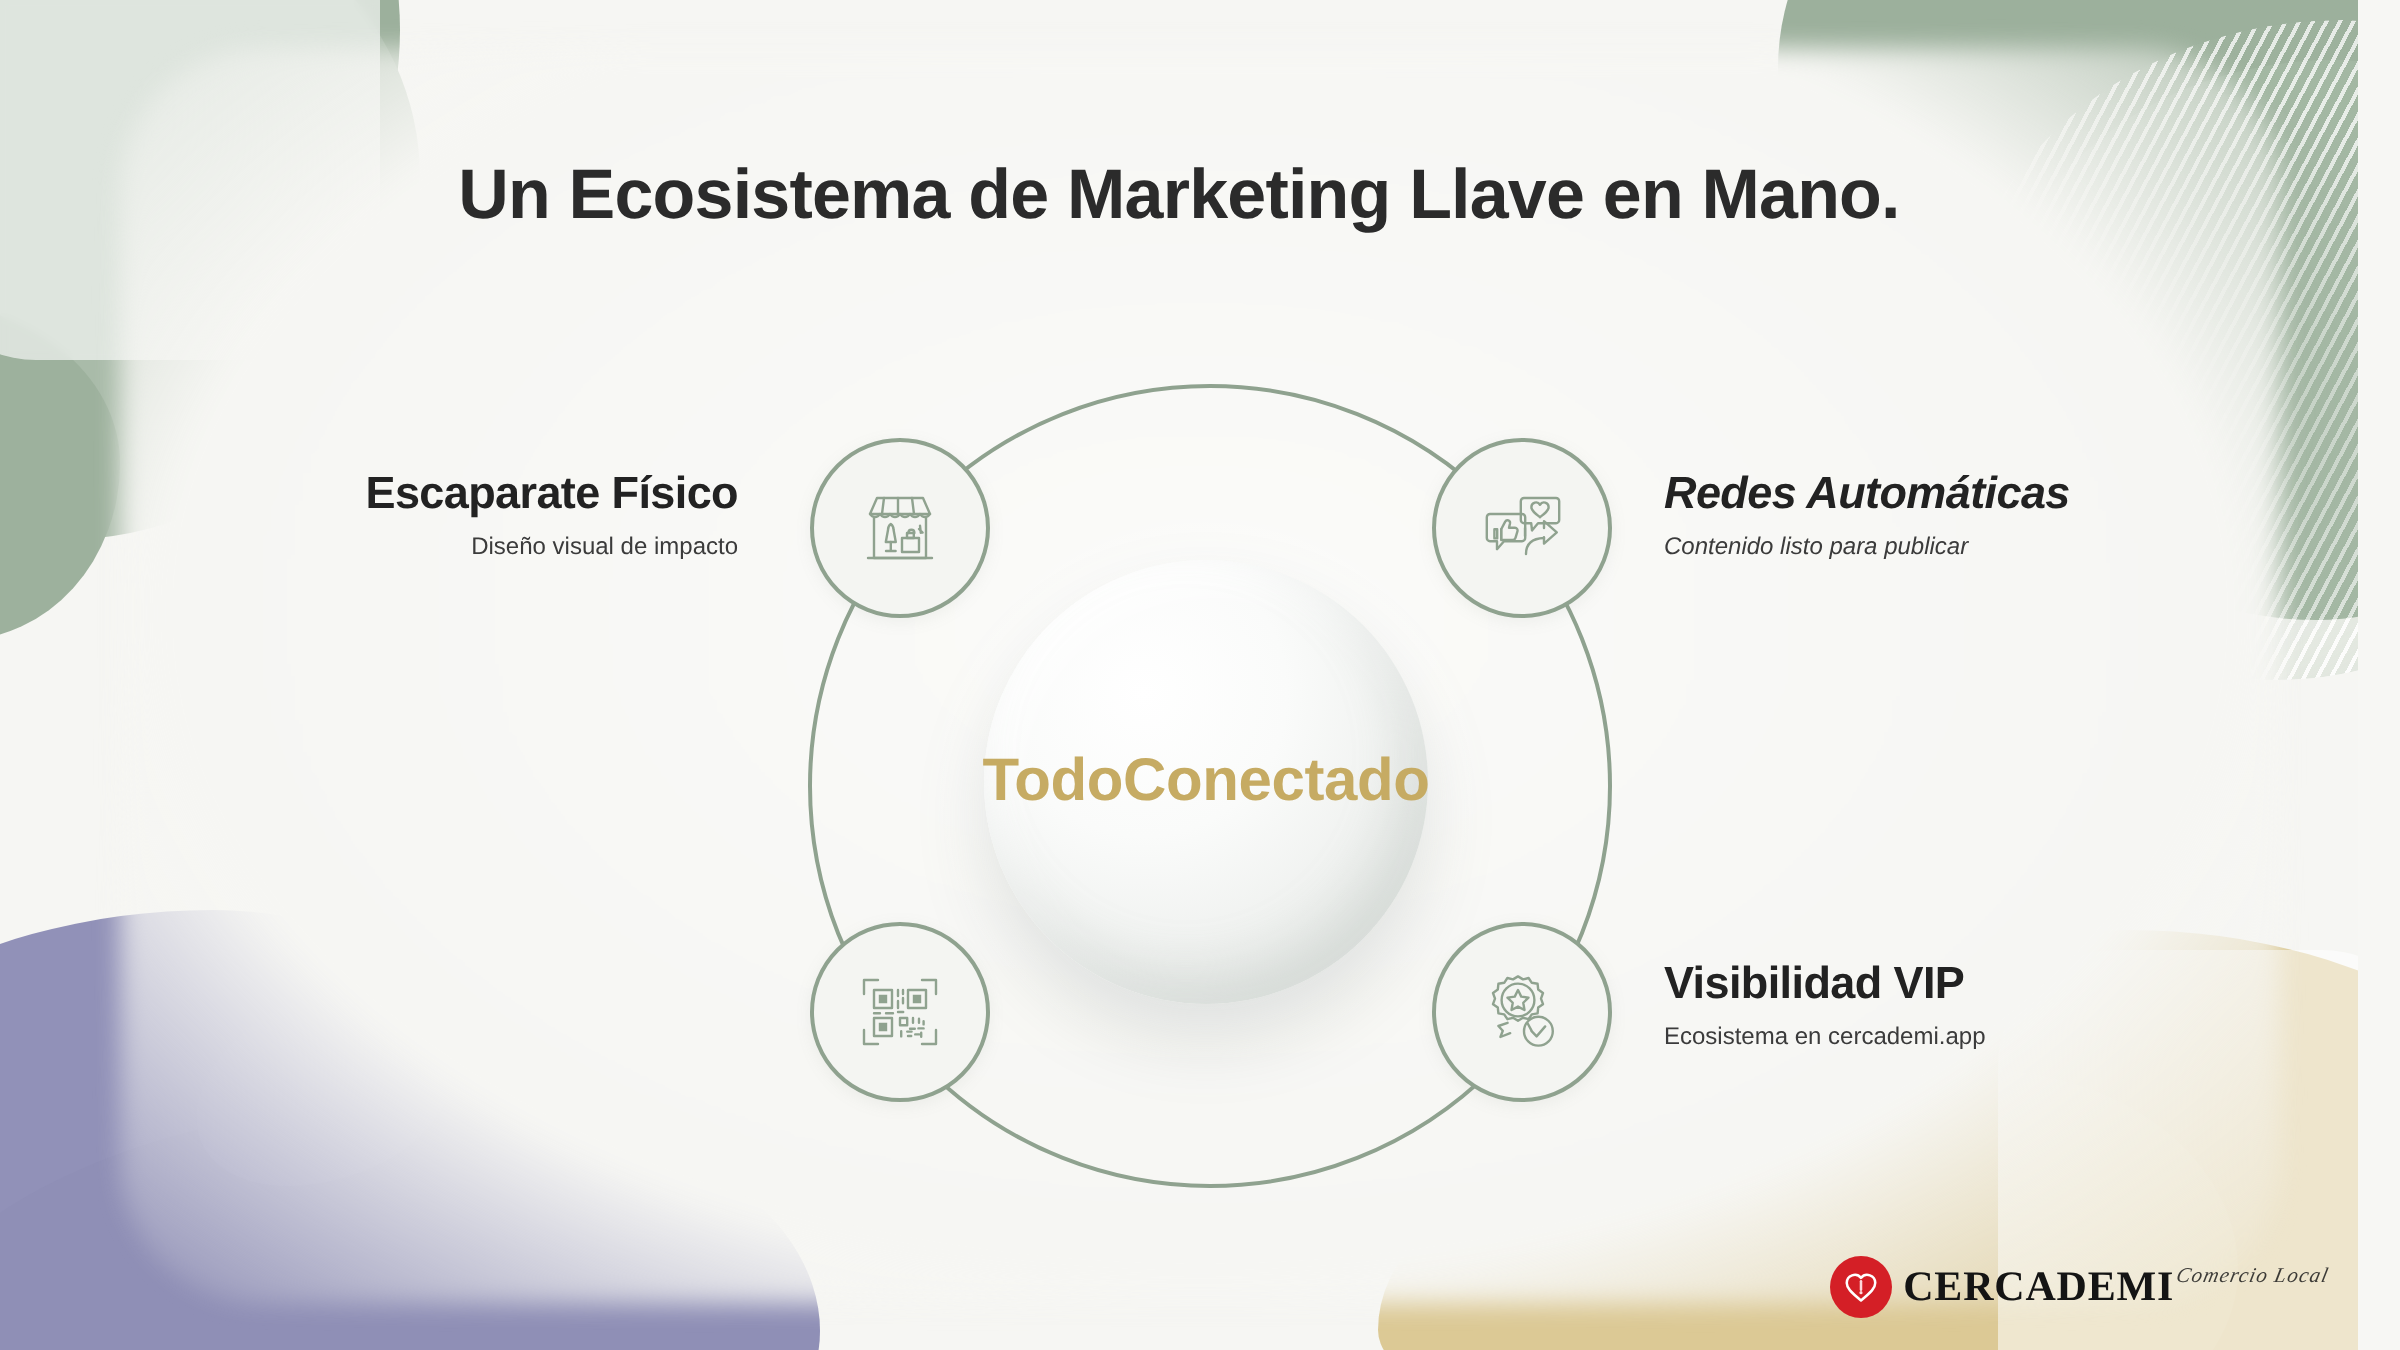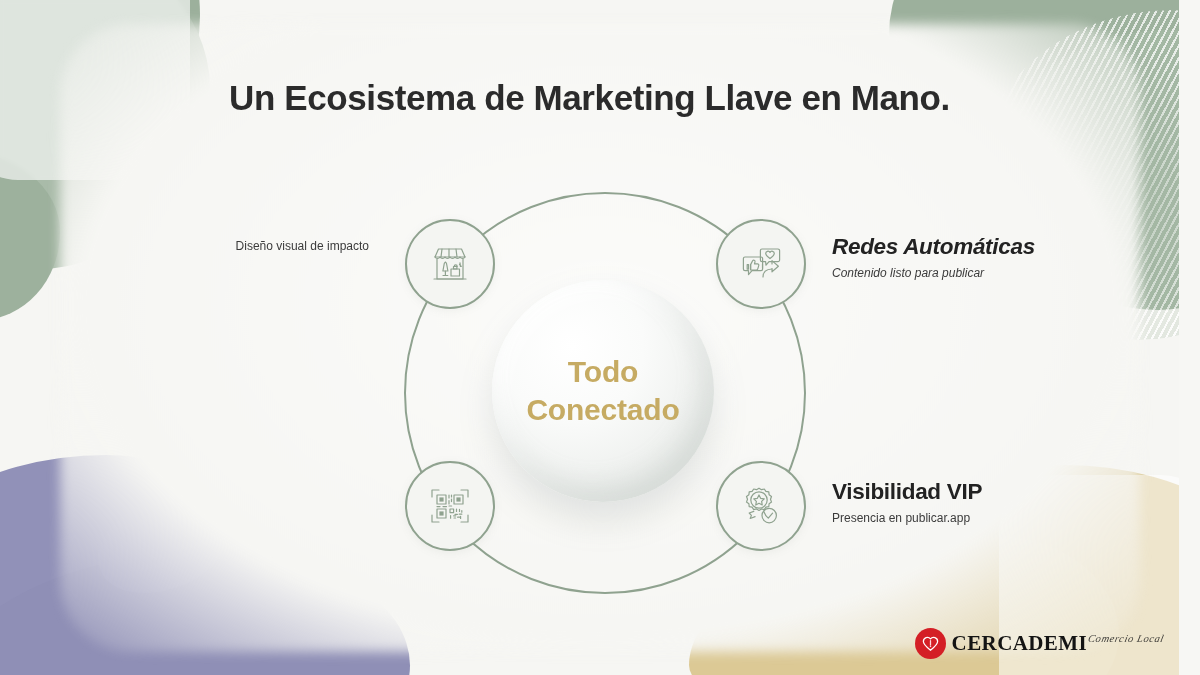--- a/index.html
+++ b/index.html
@@ -121,21 +121,21 @@
       0 18px 34px rgba(120,130,125,.20),
       inset -10px -14px 26px rgba(160,172,165,.28),
       inset 8px 10px 22px rgba(255,255,255,.95);
   }
   .sphere-halo{
     position:absolute;left:466px;top:256px;width:274px;height:274px;border-radius:50%;
     background:radial-gradient(circle, rgba(255,255,255,.85) 38%, rgba(255,255,255,0) 72%);
   }
   .center-text{
     position:absolute;left:492px;top:280px;width:222px;height:222px;
-    display:flex;flex-direction:column;align-items:center;justify-content:center;
+    display:flex;flex-direction:row;align-items:center;justify-content:center;
     color:#c6ab63;font-weight:bold;font-size:30px;line-height:1.28;
     text-align:center;letter-spacing:-0.2px;
   }
 
   
   .node{
     position:absolute;width:86px;height:86px;border-radius:50%;
     border:2.4px solid #8fa28f;
     background:#f4f5f2;
     display:flex;align-items:center;justify-content:center;
@@ -292,32 +292,33 @@
           <path d="M16.8 29.4 l-4.6 1.6 2.2 2.4 -1.2 3.1 4.9-1.9"></path>
           <path d="M26.8 29.6 l1.9 3.6"></path>
 
           <circle cx="32.2" cy="33.6" r="7.2"></circle>
           <path d="M28.8 33.6 l2.5 2.6 4.3-5"></path>
         </svg>
       </span>
     </div>
 
     <div class="label label-tl right-align">
+      <div class="lt">Escaparate Físico</div>
       <div class="ls">Diseño visual de impacto</div>
     </div>
 
     <div class="label label-tr left-align">
       <div class="lt">Redes Automáticas</div>
       <div class="ls">Contenido listo para publicar</div>
     </div>
 
 
     <div class="label label-br left-align">
       <div class="lt">Visibilidad VIP</div>
-      <div class="ls">Presencia en publicar.app</div>
+      <div class="ls">Ecosistema en cercademi.app</div>
     </div>
 
     <div class="logo">
       <span class="logo-mark">
         <svg width="19" height="19" viewBox="0 0 24 24" fill="none" stroke="#ffffff" stroke-width="1.6" stroke-linecap="round" stroke-linejoin="round">
           <path d="M12 20.5 C5.5 15.2 3 12.6 3 9.4 A5.1 5.1 0 0 1 12 6.2 A5.1 5.1 0 0 1 21 9.4 C21 12.6 18.5 15.2 12 20.5 Z"></path>
           <path d="M12 8.4 v5.4" stroke="#ffd9db"></path>
           <circle cx="12" cy="15.6" r="1" fill="#ffd9db" stroke="none"></circle>
         </svg>
       </span>

